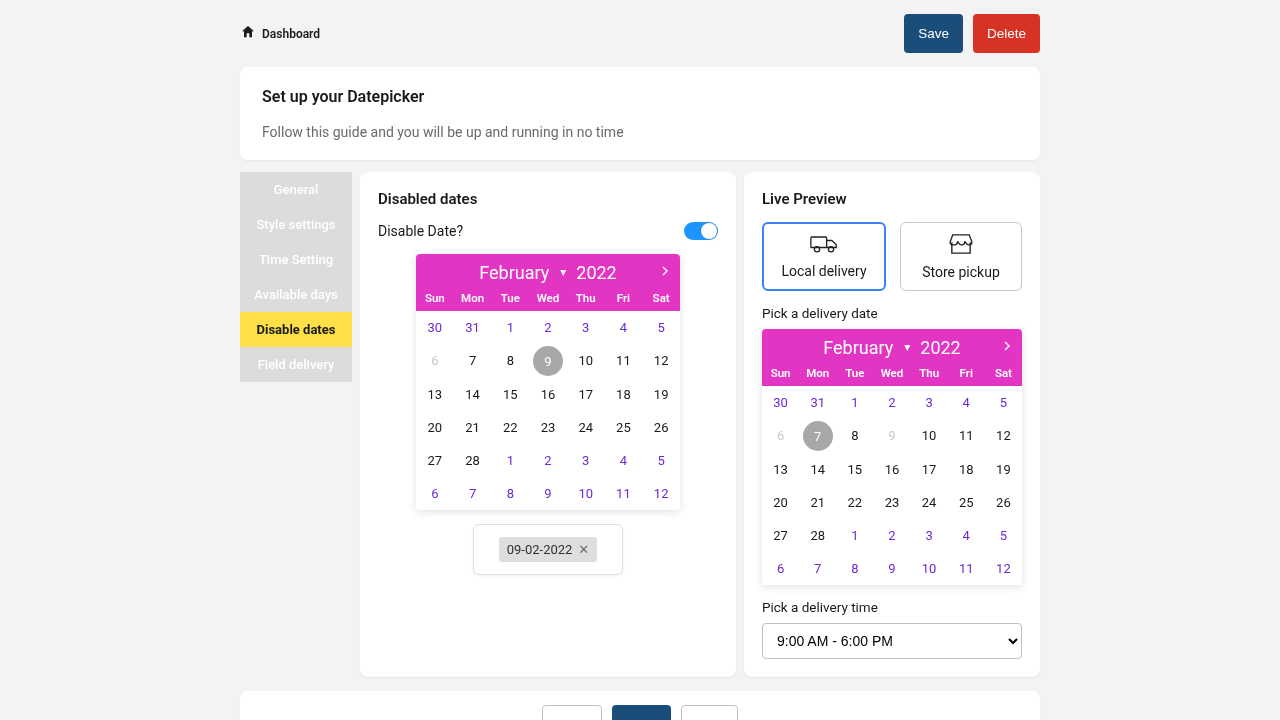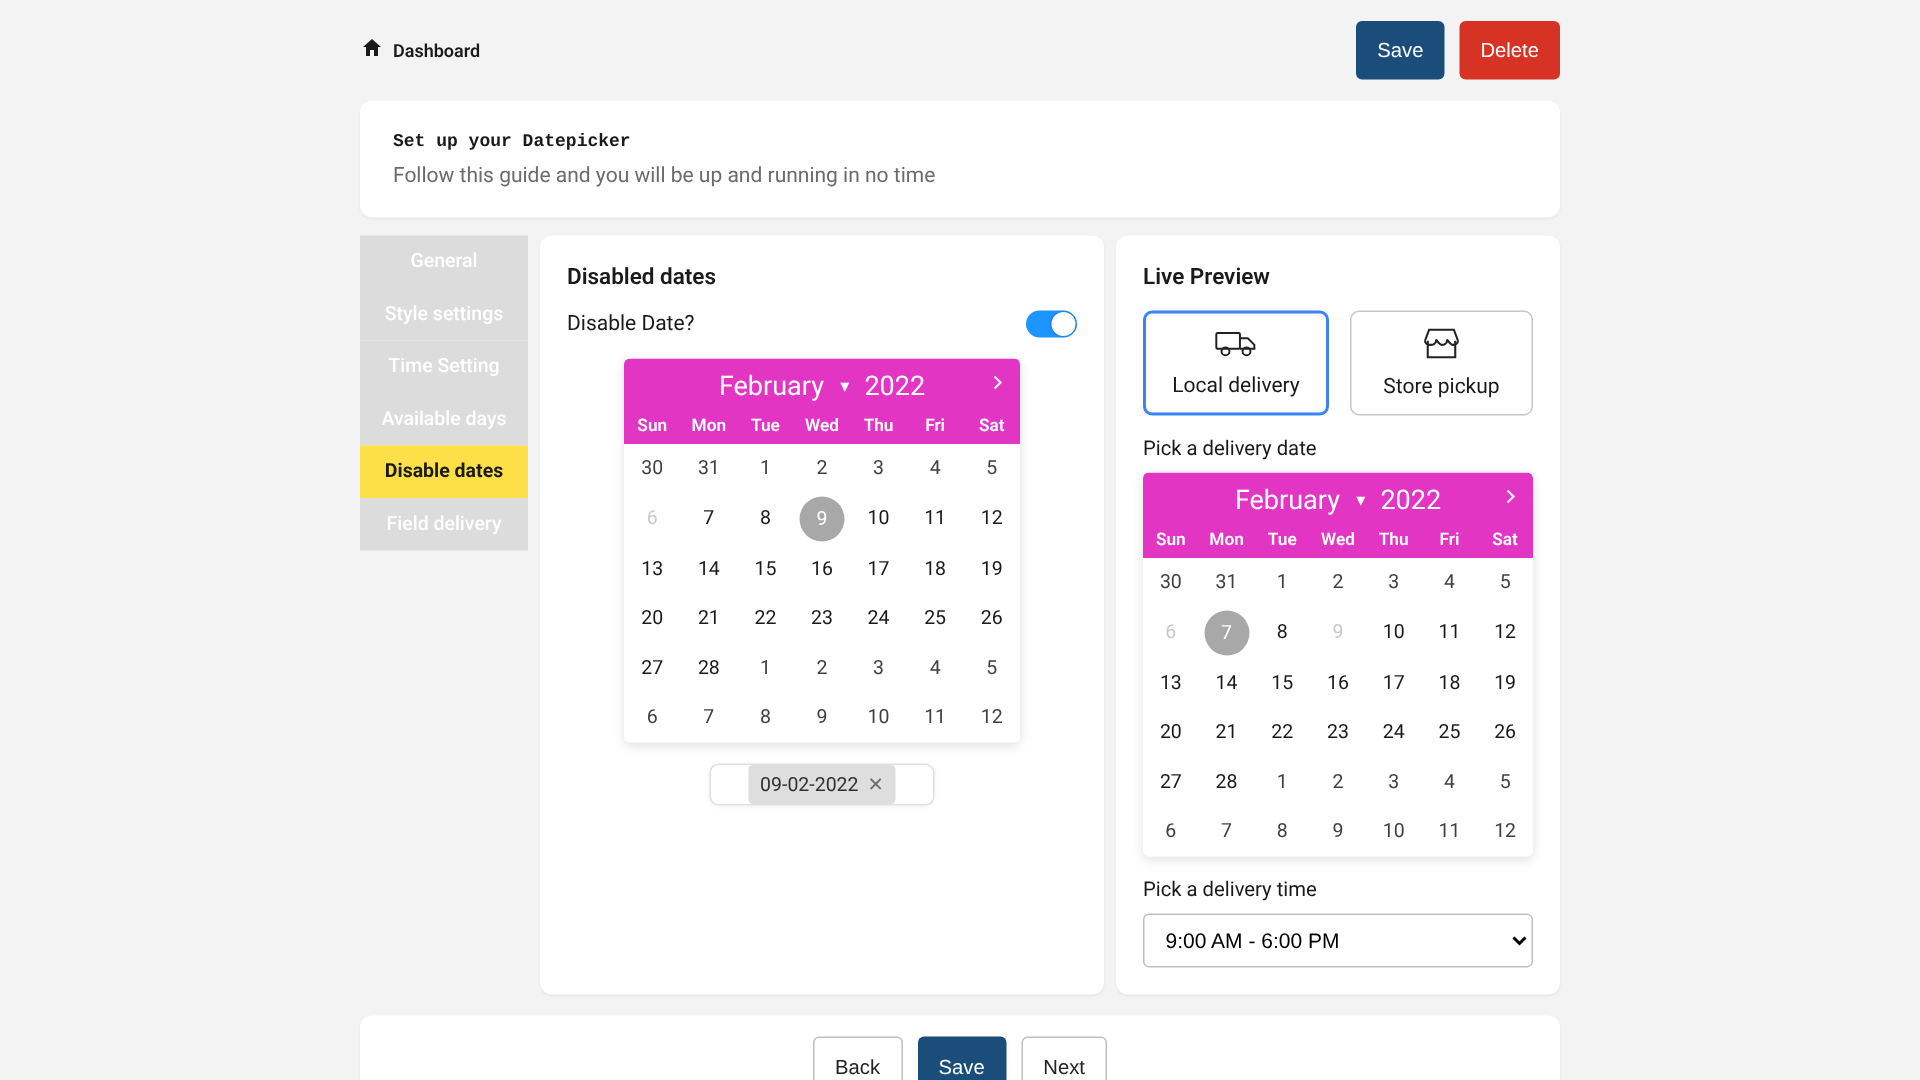--- a/index.html
+++ b/index.html
@@ -22,21 +22,21 @@
   .top-actions { display: flex; gap: 10px; }
   .btn { border: none; border-radius: 4px; padding: 12px 14px; font-size: 13.5px; cursor: pointer; }
   .btn-primary { background: #1b4d7a; color: #fff; }
   .btn-danger  { background: #d63324; color: #fff; }
   .btn-outline { background: #fff; color: #222; border: 1px solid #c0c0c0; }
 
   .card {
     background: #fff; border-radius: 8px; padding: 20px 22px;
     box-shadow: 0 1px 2px rgba(0,0,0,.06);
   }
-  .hero-title { font-size: 12px; font-weight: 600; margin-bottom: 8px; font-family: Liberation Mono, monospace; }
+  .hero-title { font-size: 16px; font-weight: 600; margin-bottom: 18px; }
   .hero-sub   { color: #6b6b6b; }
 
   .layout {
     display: grid; grid-template-columns: 112px 376px 1fr; gap: 8px;
     margin-top: 12px;
   }
 
   
   .tabs { display: flex; flex-direction: column; }
   .tab {
@@ -60,25 +60,25 @@
     font-size:18px; font-weight:400; position:relative;
   }
   .cal-head .yr { margin-left:2px; }
   .cal-chev { position:absolute; right:10px; top:50%; transform:translateY(-50%); font-size:14px; opacity:.9; }
   .cal-sel { background:transparent; border:none; color:#fff; font-size:18px; font-family:inherit; appearance:none; padding-right:16px;}
   .cal-sel-wrap { position:relative; display:inline-block; }
   .cal-sel-wrap::after{content:"▾"; position:absolute; right:0; top:3px; font-size:12px; pointer-events:none;}
   .cal-dow { background:#e335c4; color:#fff; display:grid; grid-template-columns:repeat(7,1fr); font-size:11.5px; font-weight:600; text-align:center; padding:4px 0 6px;}
   .cal-grid { display:grid; grid-template-columns:repeat(7,1fr); background:#fff; text-align:center; font-size:13px; }
   .cal-grid span { padding:9px 0; cursor:pointer; }
-  .cal-grid .out { color:#404040; }
+  .cal-grid .out { color:#6d28d9; }
   .cal-grid .sel { background:#a8a8a8; color:#fff; border-radius:50%; width:30px; height:30px; display:inline-flex; align-items:center; justify-content:center; margin:2px auto; padding:0;}
   .cal-grid .dis { color:#c9c9c9; }
 
-  .chipbox { width:150px; margin:0 auto; border:1px solid #e0e0e0; border-radius:6px; box-shadow:0 1px 3px rgba(0,0,0,.06); display:flex; justify-content:center;}
+  .chipbox { width:150px; margin:0 auto; border:1px solid #e0e0e0; border-radius:6px; padding:12px; box-shadow:0 1px 3px rgba(0,0,0,.06); display:flex; justify-content:center;}
   .chip { background:#dedede; color:#303030; padding:5px 8px; border-radius:3px; display:flex; align-items:center; gap:6px; font-size:13px;}
   .chip .x { color:#6b6b6b; cursor:pointer; }
 
   .methods { display:flex; gap:14px; margin-bottom:14px; }
   .method {
     flex:1; border:1px solid #c7c7c7; border-radius:6px; padding:10px 6px;
     display:flex; flex-direction:column; align-items:center; gap:6px; cursor:pointer;
     font-size:14px;
   }
   .method.active { border:2px solid #3b82f6; }

